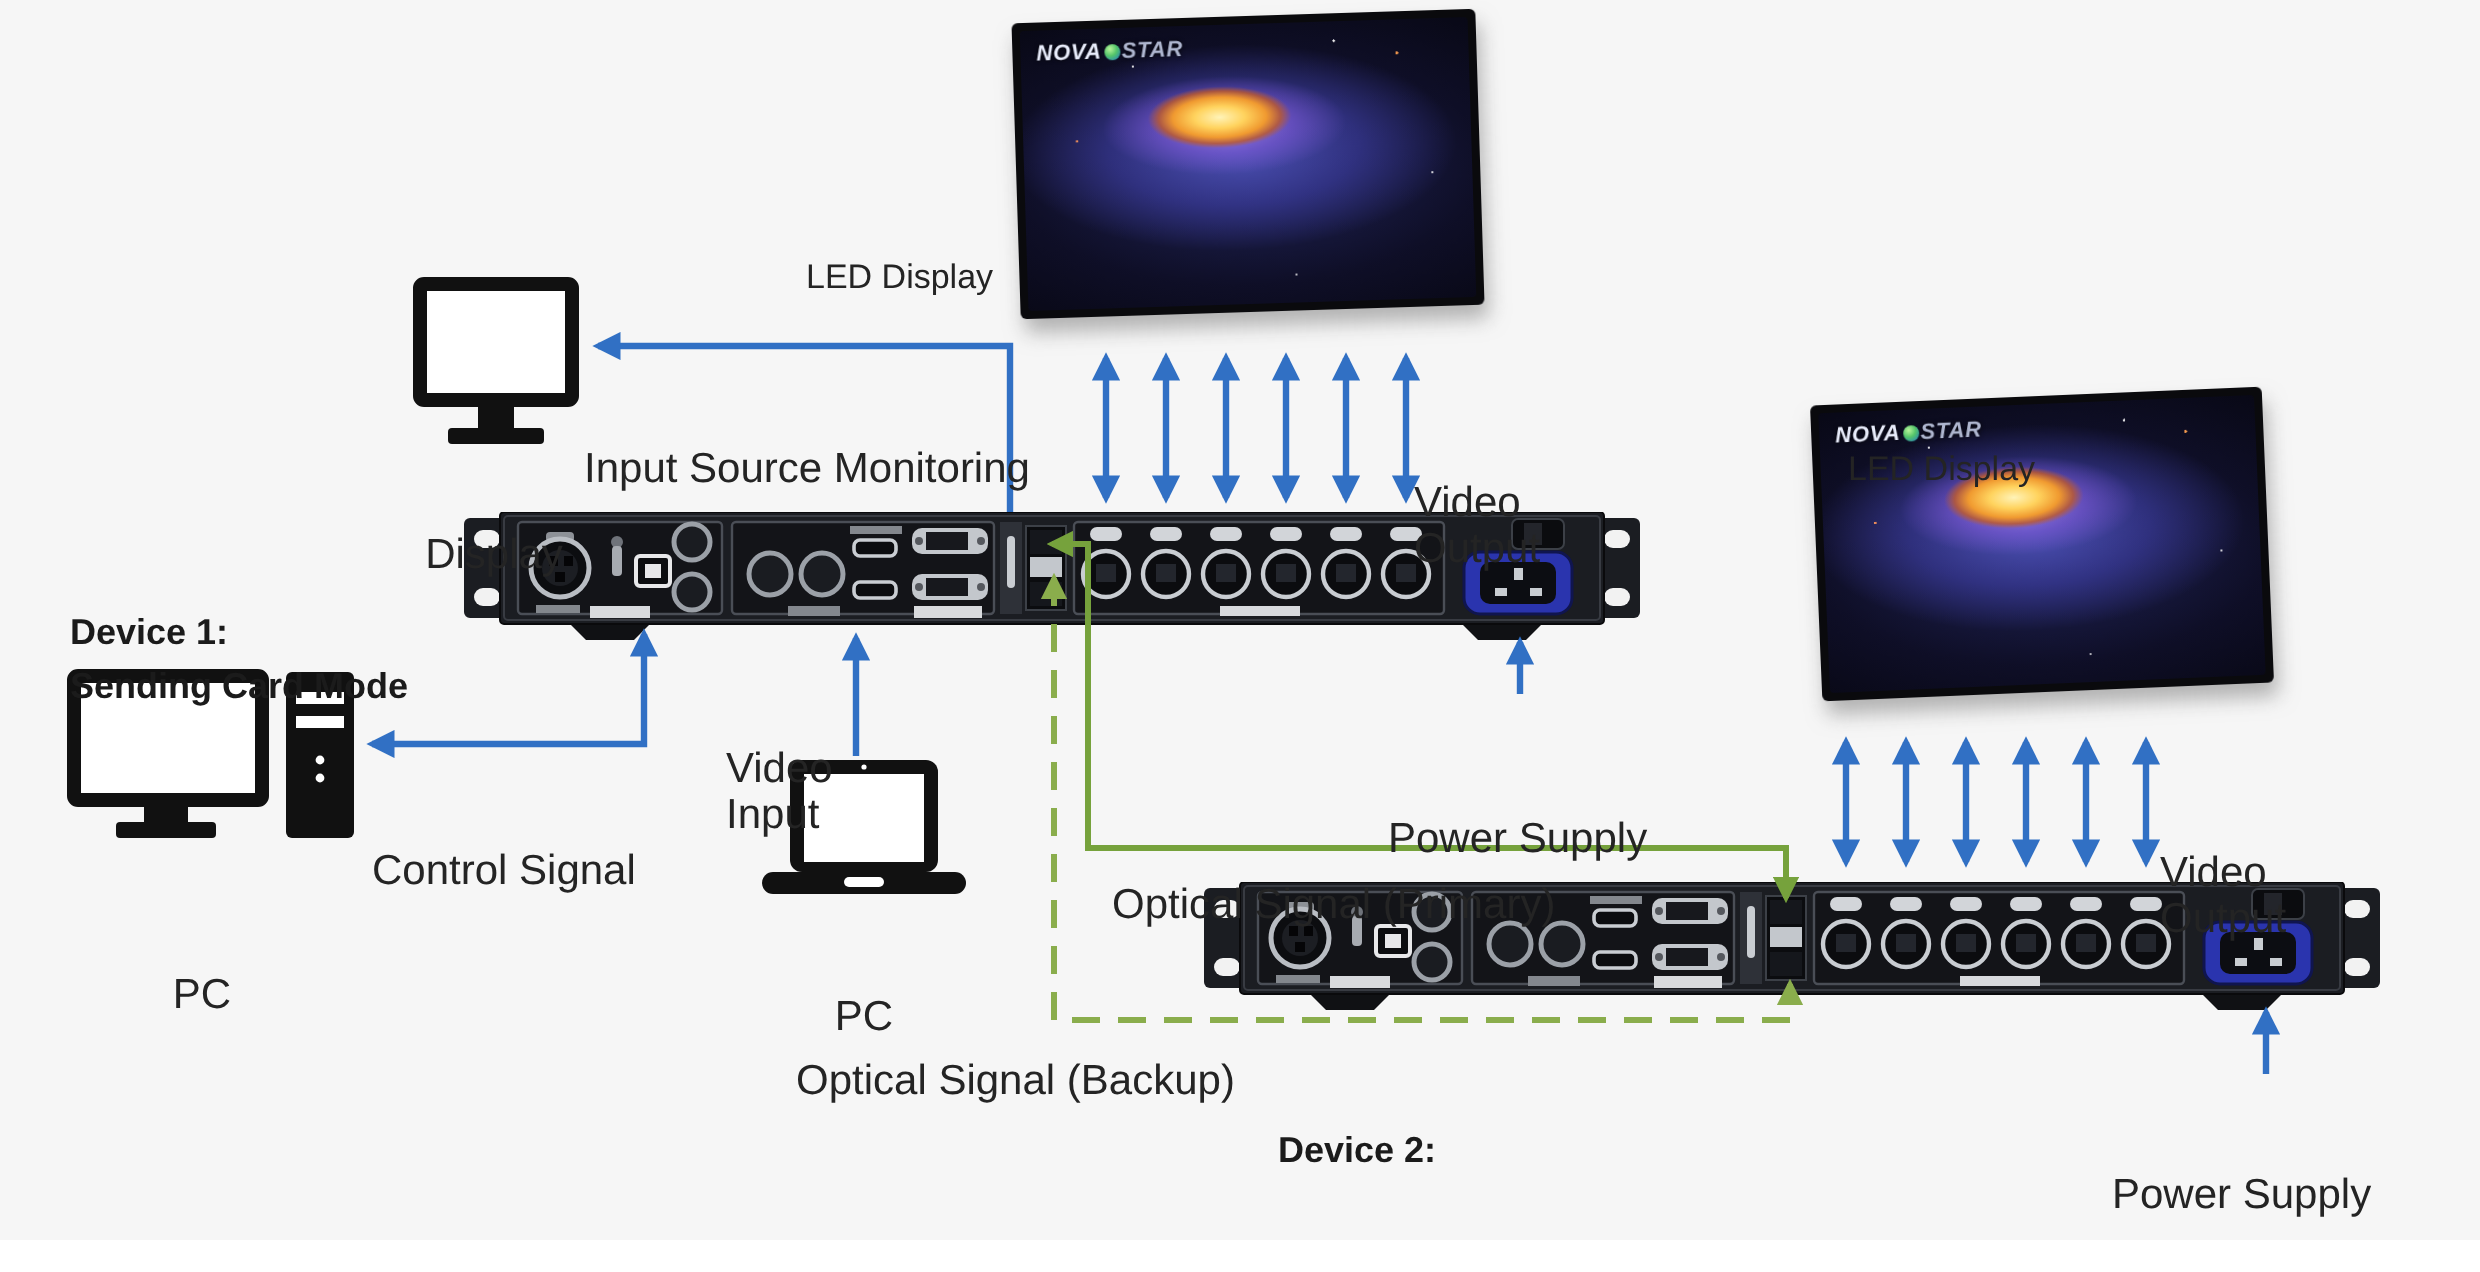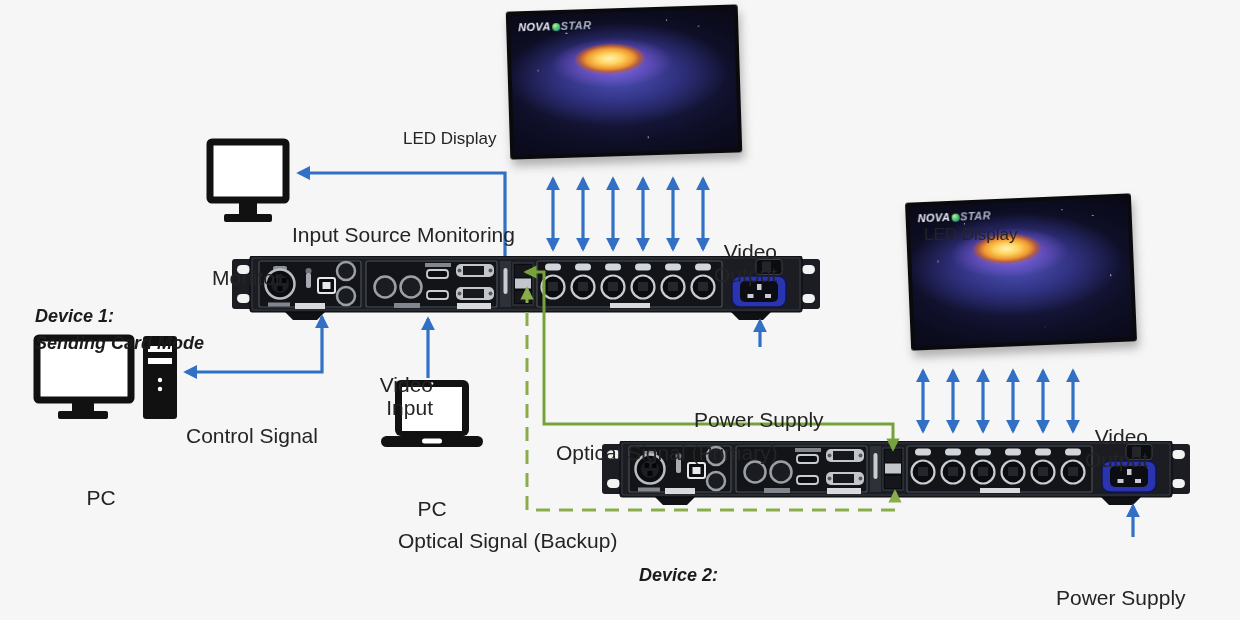--- a/index.html
+++ b/index.html
@@ -6,22 +6,22 @@
   .canvas {
     position:relative; width:1240px; height:636px;
     background:#f6f6f6; overflow:hidden;
     font-family:"Liberation Sans", sans-serif;
     color:#222;
   }
   .bottom-bar { position:absolute; left:0; bottom:0; width:100%; height:16px; background:#ffffff; }
 
   
   .lbl { position:absolute; font-size:21px; line-height:20px; color:#242424; white-space:nowrap; }
-  .lbl.two { white-space:normal; text-align:right; line-height:23px; }
-  .title { position:absolute; font-size:18px; font-weight:bold; color:#1b1b1b; line-height:27px; white-space:nowrap;font-style:italic; }
+  .lbl.two { white-space:normal; text-align:left; line-height:23px; }
+  .title { position:absolute; font-size:18px; font-weight:bold; color:#1b1b1b; line-height:27px; white-space:nowrap; }
 
   
   .led-display { position:absolute; background:#0a0a0d; border-radius:3px;
     filter: drop-shadow(2px 7px 5px rgba(110,110,110,0.5)); }
   .led-display .screen {
     position:absolute; inset:4px; border-radius:2px; overflow:hidden;
     background-color:#06060f;
     background-image:
       radial-gradient(circle 1.3px at 84% 12%, rgba(255,160,80,.95) 50%, transparent 60%),
       radial-gradient(circle 1.2px at 12% 40%, rgba(255,150,90,.9) 50%, transparent 60%),
@@ -240,21 +240,21 @@
 
     <div class="lbl" style="left:403px; top:85px; font-size:17px">LED Display</div>
 
     <div class="lbl two" style="left:707px; top:196px; width:70px">
       <span>Video</span><br>
       <span>Output</span>
     </div>
 
     <div class="lbl" style="left:292px; top:181px">Input Source Monitoring</div>
 
-    <div class="lbl" style="left:207px; top:224px; width:80px; text-align:center">Monitor</div>
+    <div class="lbl" style="left:207px; top:224px; width:80px; text-align:center">Display</div>
 
     <div class="title" style="left:35px; top:259px">
       <div>Device 1:</div>
       <div>Sending Card Mode</div>
     </div>
 
     <div class="lbl" style="left:186px; top:382px">Control Signal</div>
 
     <div class="lbl" style="left:66px; top:444px; width:70px; text-align:center">PC</div>
 

